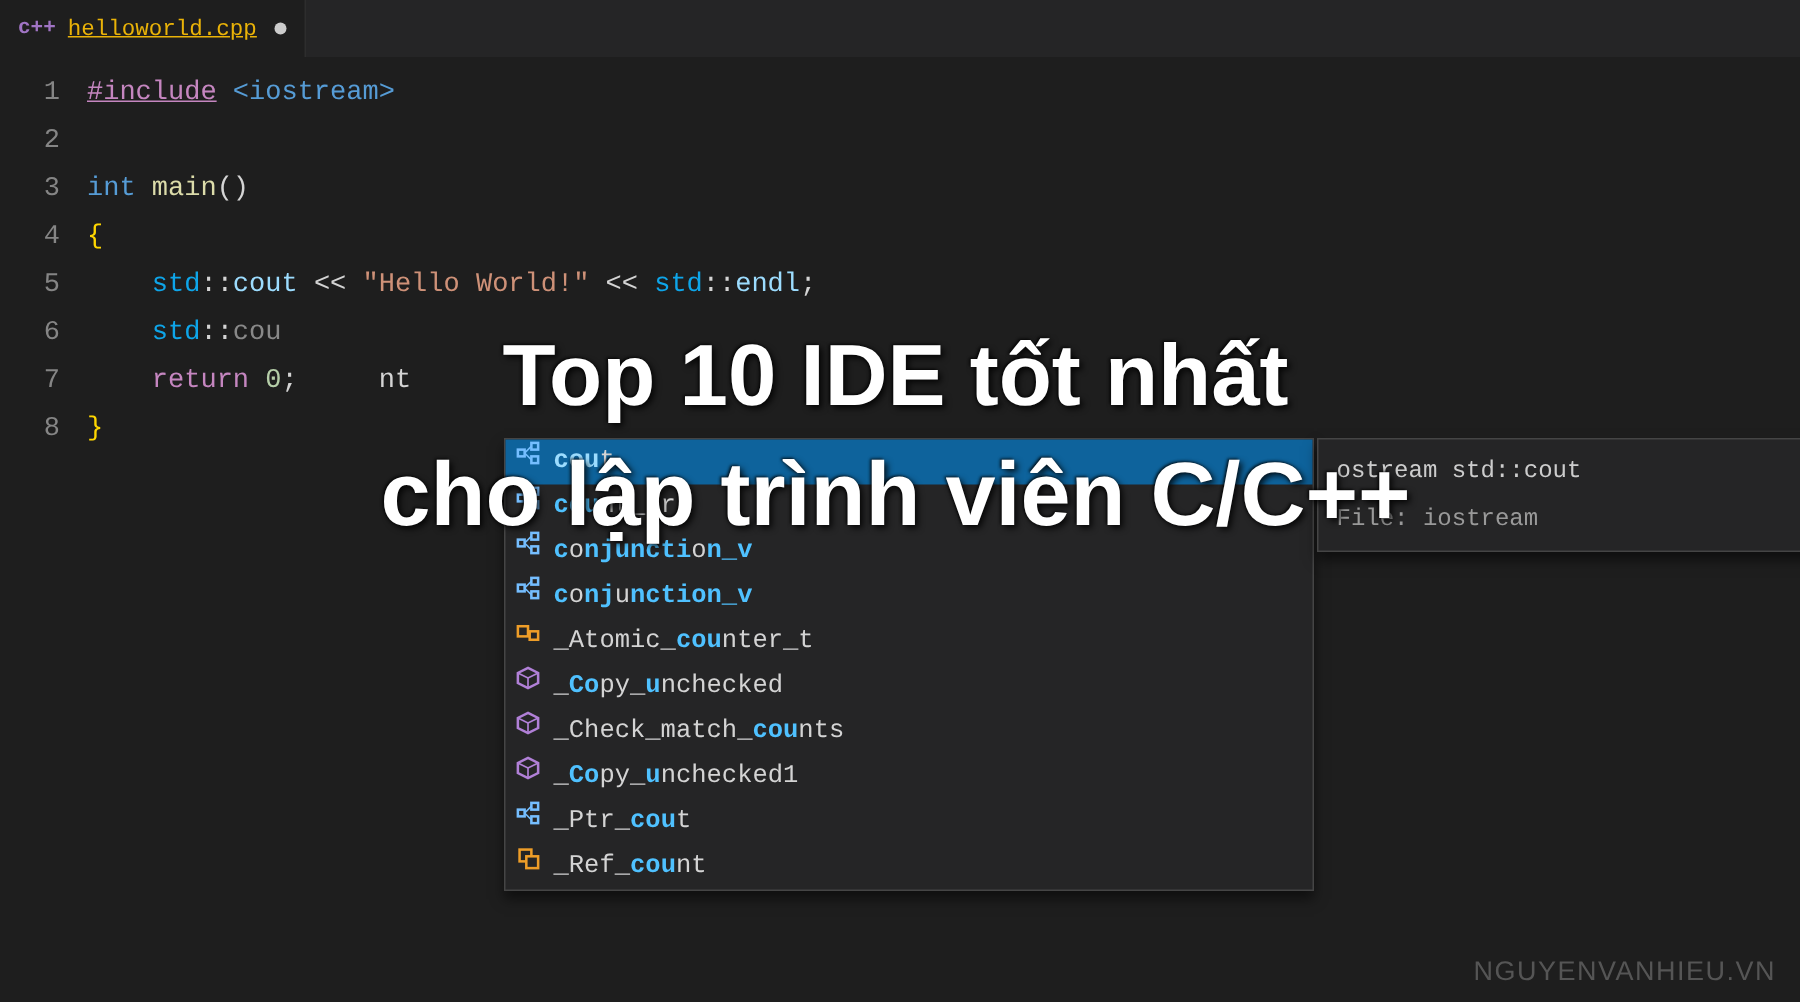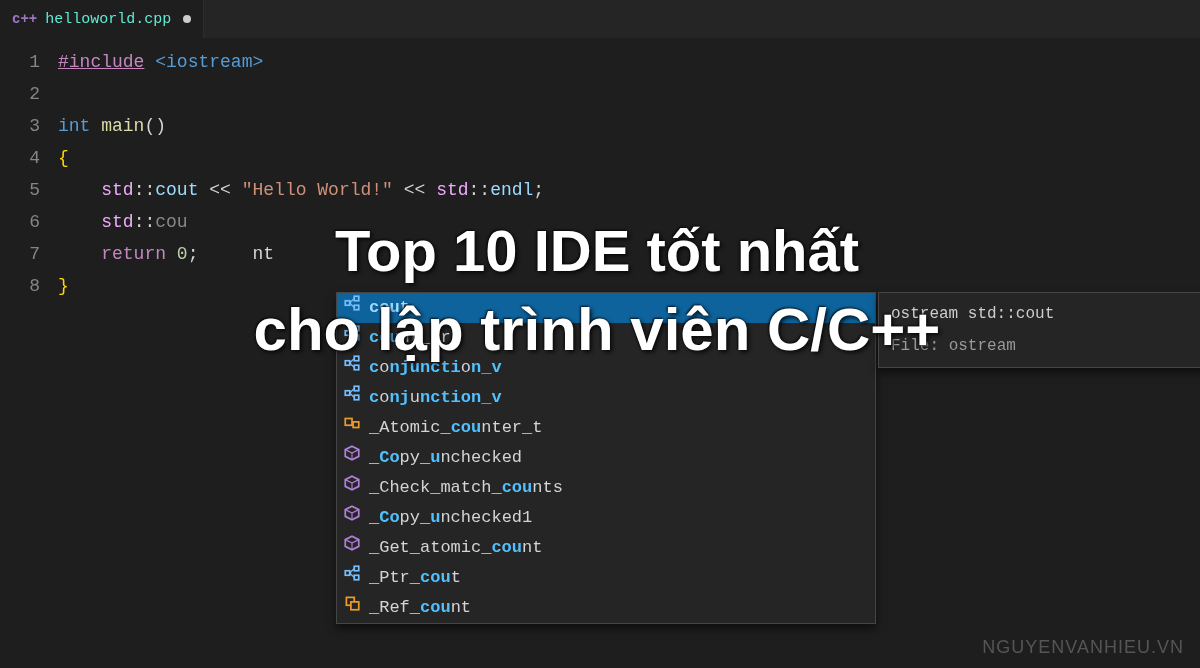--- a/index.html
+++ b/index.html
@@ -24,22 +24,23 @@
       padding: 0 12px;
       gap: 8px;
       border-right: 1px solid #2d2d2d;
     }
     .tab-icon {
       color: #a074c4;
       font-size: 14px;
       font-weight: bold;
     }
     .tab-title {
-      color: #5eead4;
+      color: #eab308;
       font-size: 15px;
+      text-decoration: underline;
     }
     .dirty-indicator {
       width: 8px;
       height: 8px;
       background: #cccccc;
       border-radius: 50%;
       margin-left: 4px;
     }
     .editor {
       display: flex;
@@ -64,21 +65,21 @@
       position: relative;
     }
     .code-line {
       height: 32px;
       white-space: pre;
     }
     .kw-include { color: #c586c0; text-decoration: underline; }
     .kw-header { color: #569cd6; }
     .kw-type { color: #569cd6; }
     .kw-func { color: #dcdcaa; }
-    .kw-ns { color: #f0abfc; }
+    .kw-ns { color: #0ea5e9; }
     .kw-member { color: #9cdcfe; }
     .kw-string { color: #ce9178; }
     .kw-op { color: #d4d4d4; }
     .kw-return { color: #c586c0; }
     .kw-num { color: #b5cea8; }
     .kw-brace { color: #ffd700; }
     
     .cursor-mark {
       color: #888;
     }
@@ -284,49 +285,40 @@
           <span><svg class="svg-icon" viewBox="0 0 16 16">
               <polygon points="8,2 14,5 14,11 8,14 2,11 2,5" fill="none" stroke="#b180d7" stroke-width="1.5"></polygon>
               <line x1="2" y1="5" x2="8" y2="8" stroke="#b180d7" stroke-width="1"></line>
               <line x1="14" y1="5" x2="8" y2="8" stroke="#b180d7" stroke-width="1"></line>
               <line x1="8" y1="8" x2="8" y2="14" stroke="#b180d7" stroke-width="1"></line>
             </svg></span>
           <span class="ac-label"><span>_</span><span class="highlight">Co</span><span>py_</span><span class="highlight">u</span><span>nchecked1</span></span>
         </div>
         <div class="ac-item">
           <span><svg class="svg-icon" viewBox="0 0 16 16">
-              <polygon points="8,2 14,5 14,11 8,14 2,11 2,5" fill="none" stroke="#b180d7" stroke-width="1.5"></polygon>
-              <line x1="2" y1="5" x2="8" y2="8" stroke="#b180d7" stroke-width="1"></line>
-              <line x1="14" y1="5" x2="8" y2="8" stroke="#b180d7" stroke-width="1"></line>
-              <line x1="8" y1="8" x2="8" y2="14" stroke="#b180d7" stroke-width="1"></line>
-            </svg></span>
-          <span class="ac-label"><span>_Get_atomic_</span><span class="highlight">cou</span><span>nt</span></span>
-        </div>
-        <div class="ac-item">
-          <span><svg class="svg-icon" viewBox="0 0 16 16">
               <rect x="2" y="6" width="4" height="4" fill="none" stroke="#75beff" stroke-width="1.5"></rect>
               <rect x="10" y="2" width="4" height="4" fill="none" stroke="#75beff" stroke-width="1.5"></rect>
               <rect x="10" y="10" width="4" height="4" fill="none" stroke="#75beff" stroke-width="1.5"></rect>
               <line x1="6" y1="8" x2="10" y2="4" stroke="#75beff" stroke-width="1"></line>
               <line x1="6" y1="8" x2="10" y2="12" stroke="#75beff" stroke-width="1"></line>
             </svg></span>
           <span class="ac-label"><span>_Ptr_</span><span class="highlight">cou</span><span>t</span></span>
         </div>
         <div class="ac-item">
           <span><svg class="svg-icon" viewBox="0 0 16 16">
               <rect x="3" y="3" width="7" height="7" fill="none" stroke="#ee9d28" stroke-width="1.5"></rect>
               <rect x="7" y="7" width="7" height="7" fill="#252526" stroke="#ee9d28" stroke-width="1.5"></rect>
             </svg></span>
           <span class="ac-label"><span>_Ref_</span><span class="highlight">cou</span><span>nt</span></span>
         </div>
       </div>
 
     <div class="ac-detail-popup">
       <div class="ac-detail-type"><span>ostream std::</span><span>cout</span></div>
-      <div class="ac-detail-file"><span>File:</span> <span>ostream</span></div>
+      <div class="ac-detail-file"><span>File:</span> <span>iostream</span></div>
     </div>
   </div>
 </div>
 
 <div class="overlay-title">
   <div class="line1">Top 10 IDE tốt nhất</div>
   <div class="line2">cho lập trình viên C/C++</div>
 </div>
 
 <div class="watermark">NGUYENVANHIEU.VN</div>

